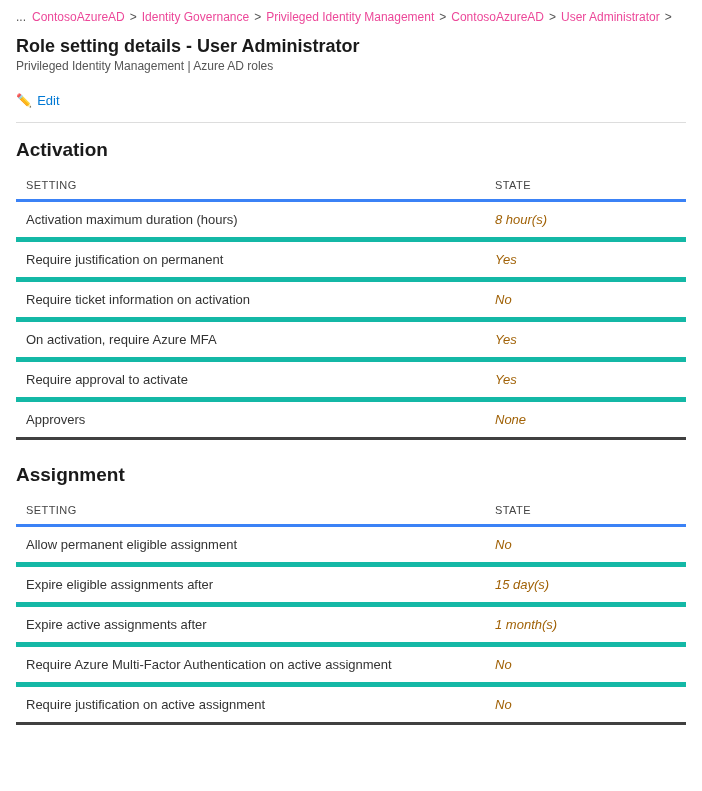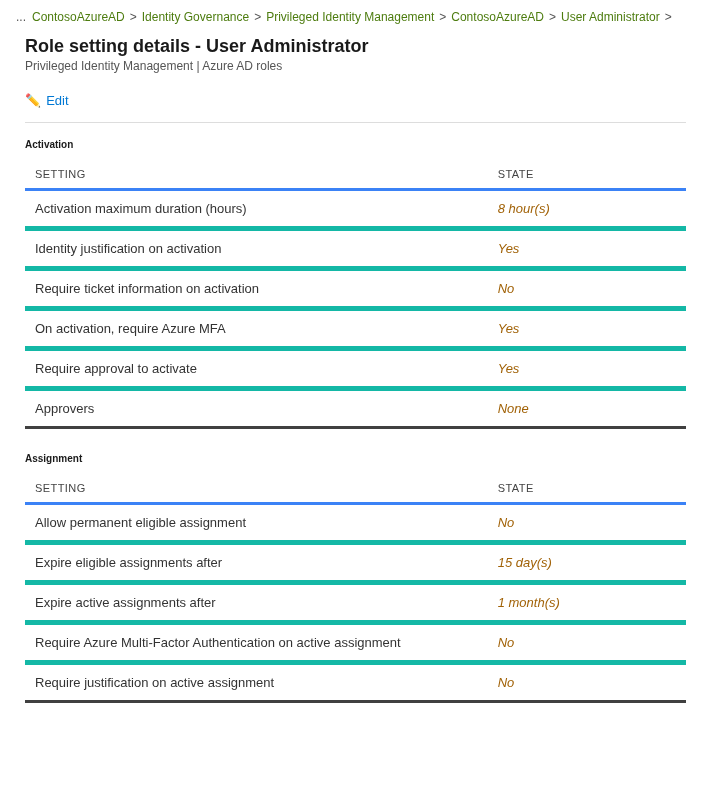--- a/index.html
+++ b/index.html
@@ -18,34 +18,34 @@
       padding: 10px 16px 8px 16px;
       font-size: 12px;
       color: #0078d4;
       flex-wrap: wrap;
       gap: 2px;
     }
     .breadcrumb span {
       color: #333;
     }
     .breadcrumb a {
-      color: #4d7c0f;
+      color: #ec4899;
       text-decoration: none;
       cursor: pointer;
     }
     .breadcrumb .sep {
       color: #555;
       margin: 0 3px;
     }
     .breadcrumb .dots {
       color: #555;
       margin-right: 4px;
     }
     .page-content {
-      padding: 4px 16px 24px 25px;
+      padding: 4px 16px 24px 16px;
     }
     .page-title {
       font-size: 18px;
       font-weight: 600;
       color: #1a1a1a;
       margin-bottom: 2px;
     }
     .page-subtitle {
       font-size: 12px;
       color: #555;
@@ -65,21 +65,21 @@
     }
     .edit-icon {
       font-size: 13px;
     }
     hr.divider {
       border: none;
       border-top: 1px solid #ddd;
       margin-bottom: 16px;
     }
     .section-title {
-      font-size: 10px;
+      font-size: 19px;
       font-weight: 700;
       color: #1a1a1a;
       margin-bottom: 10px;
       margin-top: 4px;
     }
     .settings-table {
       width: 100%;
       border-collapse: collapse;
       margin-bottom: 24px;
     }
@@ -152,21 +152,21 @@
         <th class="col-setting">SETTING</th>
         <th class="col-state state-col">STATE</th>
       </tr>
     </thead>
     <tbody id="activation-tbody">
     <tr>
       <td class="col-setting">Activation maximum duration (hours)</td>
       <td class="col-state state-val">8 hour(s)</td>
     </tr>
         <tr>
-      <td class="col-setting">Identity justification on activation</td>
+      <td class="col-setting">Require justification on permanent</td>
       <td class="col-state state-val">Yes</td>
     </tr>
         <tr>
       <td class="col-setting">Require ticket information on activation</td>
       <td class="col-state state-val">No</td>
     </tr>
         <tr>
       <td class="col-setting">On activation, require Azure MFA</td>
       <td class="col-state state-val">Yes</td>
     </tr>

